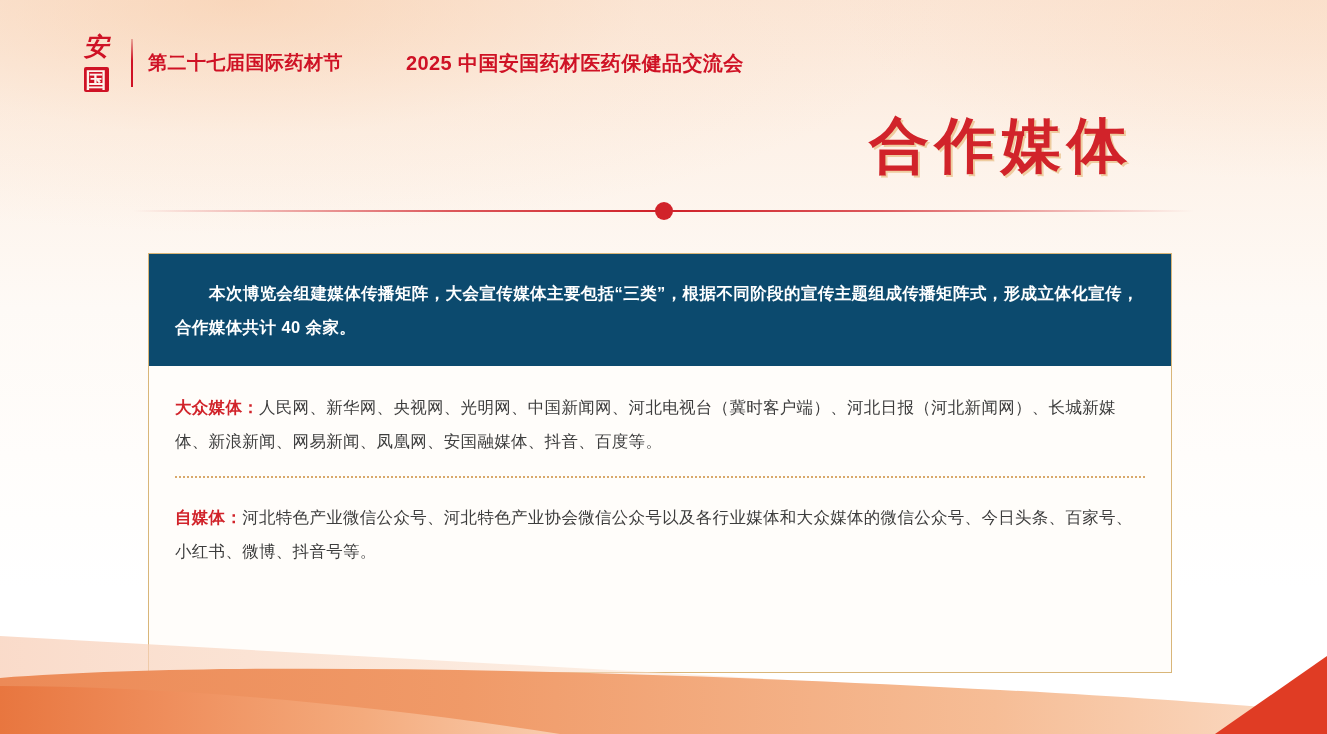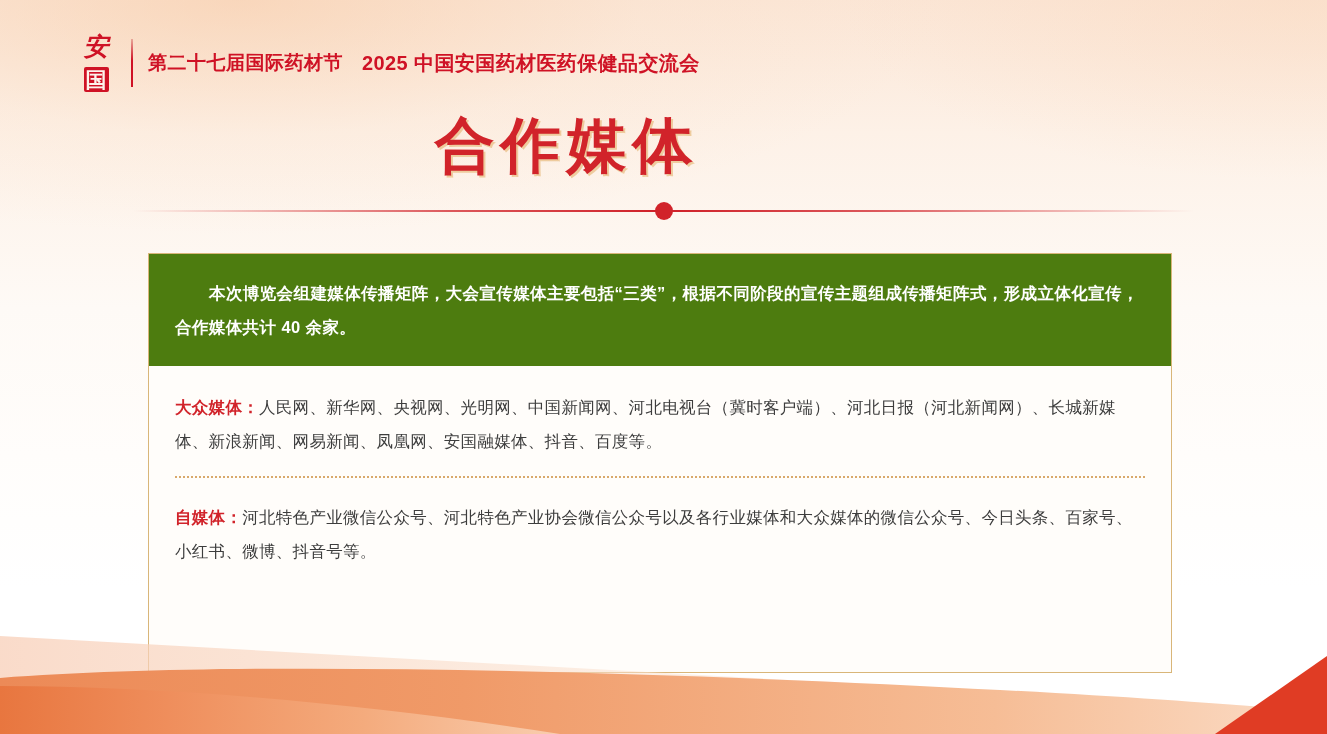--- a/index.html
+++ b/index.html
@@ -99,29 +99,30 @@
     line-height: 22px;
     white-space: nowrap;
   }
   .header-line2 {
     font-size: 20px;
     font-weight: bold;
     color: #cf1225;
     letter-spacing: 0.4px;
     line-height: 23px;
     white-space: nowrap;
+    margin-left: 44px;
   }
 
   
   .page-title {
     position: absolute;
     top: 112px;
     left: 0;
     width: 1133px;
-    text-align: center;
+    text-align: right;
     font-family: "Liberation Serif", "DejaVu Serif", serif;
     font-weight: bold;
     font-size: 60px;
     line-height: 68px;
     color: #d1232a;
     letter-spacing: 6px;
     text-shadow: 2px 2px 0 rgba(226,173,98,0.55);
   }
 
   
@@ -156,21 +157,21 @@
     position: absolute;
     left: 148px;
     top: 253px;
     width: 1024px;
     height: 420px;
     border: 1px solid #d9b679;
     box-sizing: border-box;
     background: #fffdfa;
   }
   .card-banner {
-    background: #4d7c0f;
+    background: #0c4a6e;
     padding: 22px 26px 22px 26px;
     color: #ffffff;
     font-size: 16.5px;
     font-weight: bold;
     line-height: 34px;
     letter-spacing: 0.4px;
     text-indent: 34px;
   }
 
   .card-body {

